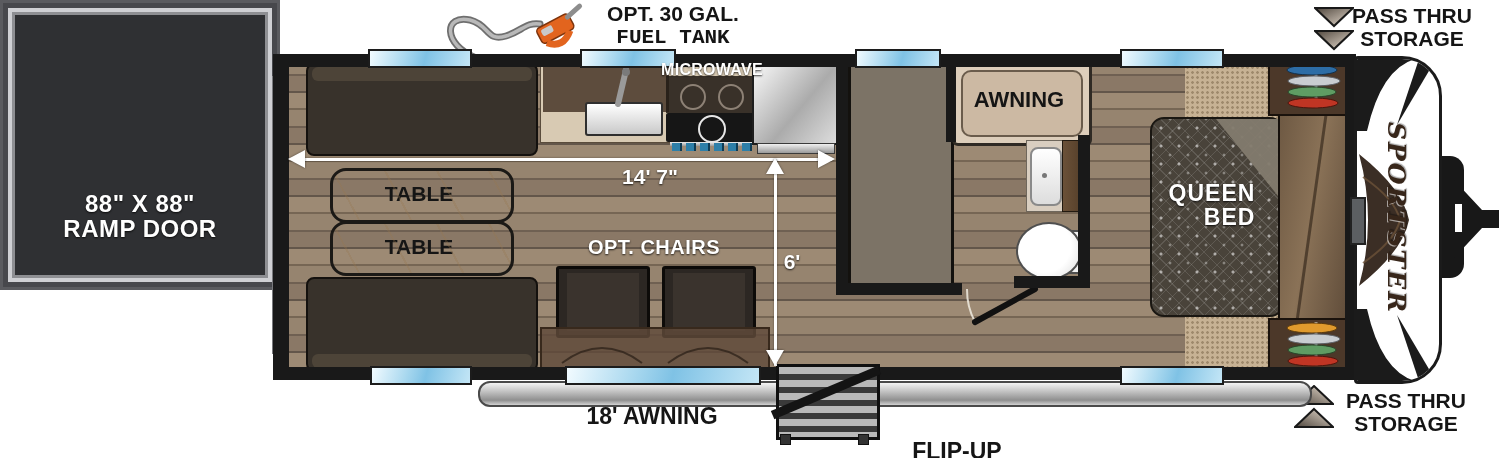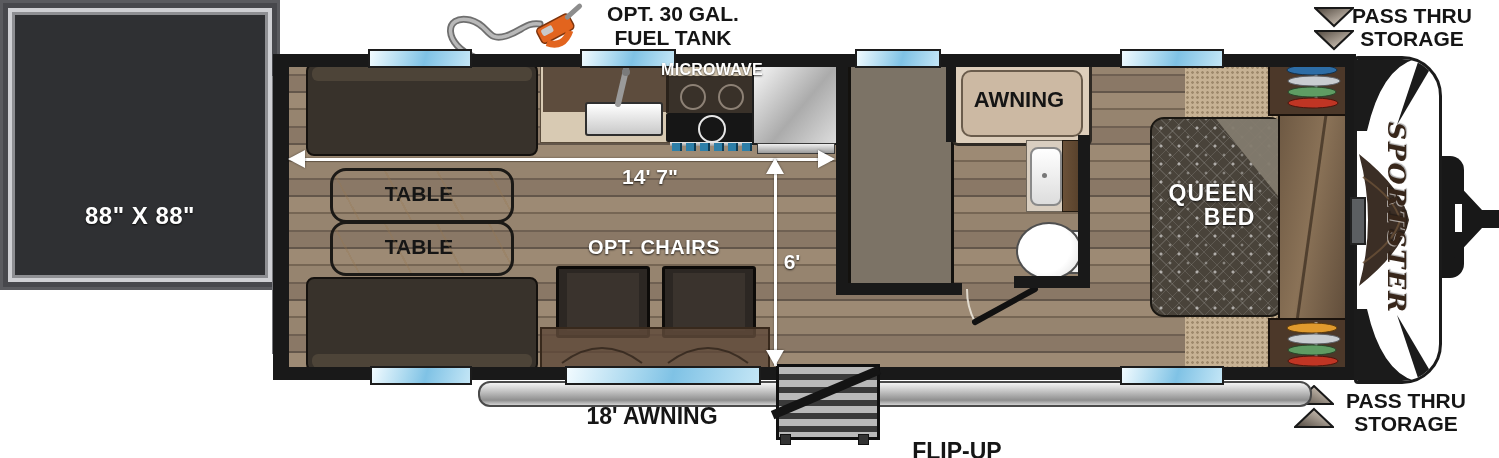--- a/index.html
+++ b/index.html
@@ -144,21 +144,21 @@
   #cap-door{left:1350px;top:197px;width:12px;height:44px;background:#5c5f62;border:2px solid #222;z-index:7;}
   #brand{left:1396px;top:218px;transform:translate(-50%,-50%) rotate(90deg);
      font-family:"DejaVu Serif",serif;font-style:italic;font-weight:bold;font-size:25px;letter-spacing:2px;
      color:#37261a;text-shadow:1px 1px 0 rgba(255,255,255,.55),-1px -1px 1px rgba(0,0,0,.35);z-index:8;white-space:nowrap;}
   #hitch-body{left:1428px;top:156px;width:36px;height:122px;background:#181818;border-radius:14px;z-index:5;}
   #hitch-svg{left:1452px;top:170px;width:47px;height:96px;z-index:5;}
   #hitch-notch{left:1455px;top:204px;width:7px;height:28px;background:#ffffff;z-index:6;}
 
   
   #fuel-svg{left:438px;top:2px;width:160px;height:58px;z-index:2;}
-  #fuel-l1{left:673px;top:14px;font-size:21px;} #fuel-l2{left:673px;top:38px;font-size:21px;}
+  #fuel-l1{left:673px;top:14px;font-size:21px;} #fuel-l2{left:673px;top:38px;font-size:21px;font-family:Liberation Mono, monospace;}
   #ptt-l1{left:1412px;top:16px;font-size:21px;} #ptt-l2{left:1412px;top:39px;font-size:21px;}
   #ptb-l1{left:1406px;top:401px;font-size:21px;} #ptb-l2{left:1406px;top:424px;font-size:21px;}
   .pt-arrow{position:absolute;width:40px;height:46px;z-index:2;}
   #pt-arrow-top{left:1314px;top:7px;}
   #pt-arrow-bottom{left:1294px;top:385px;}
 
   #awning{left:478px;top:381px;width:830px;height:22px;border:2px solid #4a4a4a;border-radius:12px;z-index:2;
      background:linear-gradient(#f4f4f4,#c7c7c7 35%,#8f8f8f 78%,#d2d2d2);}
   #awning-label{left:652px;top:416px;font-size:23px;}
 
@@ -170,20 +170,21 @@
   #steps-l1{left:957px;top:415px;font-size:23px;margin-top:36px;} #steps-l2{left:957px;top:442px;font-size:23px;}
 </style>
 </head>
 <body>
 
 <div id="canvas">
 
   <div class="abs" id="ramp"></div>
   <div class="lbl lw" id="ramp-label">
     <div>88" X 88"</div>
+    <div>RAMP DOOR</div>
   </div>
   <div class="abs" id="ramp-edge"></div>
 
   <div class="abs" id="floor"></div>
   <div class="abs" id="carpet"></div>
 
   <div class="sofa" id="sofa-top"></div>
   <div class="sofa" id="sofa-bottom"></div>
   <div class="table" id="table-upper"></div>
   <div class="table" id="table-lower"></div>

